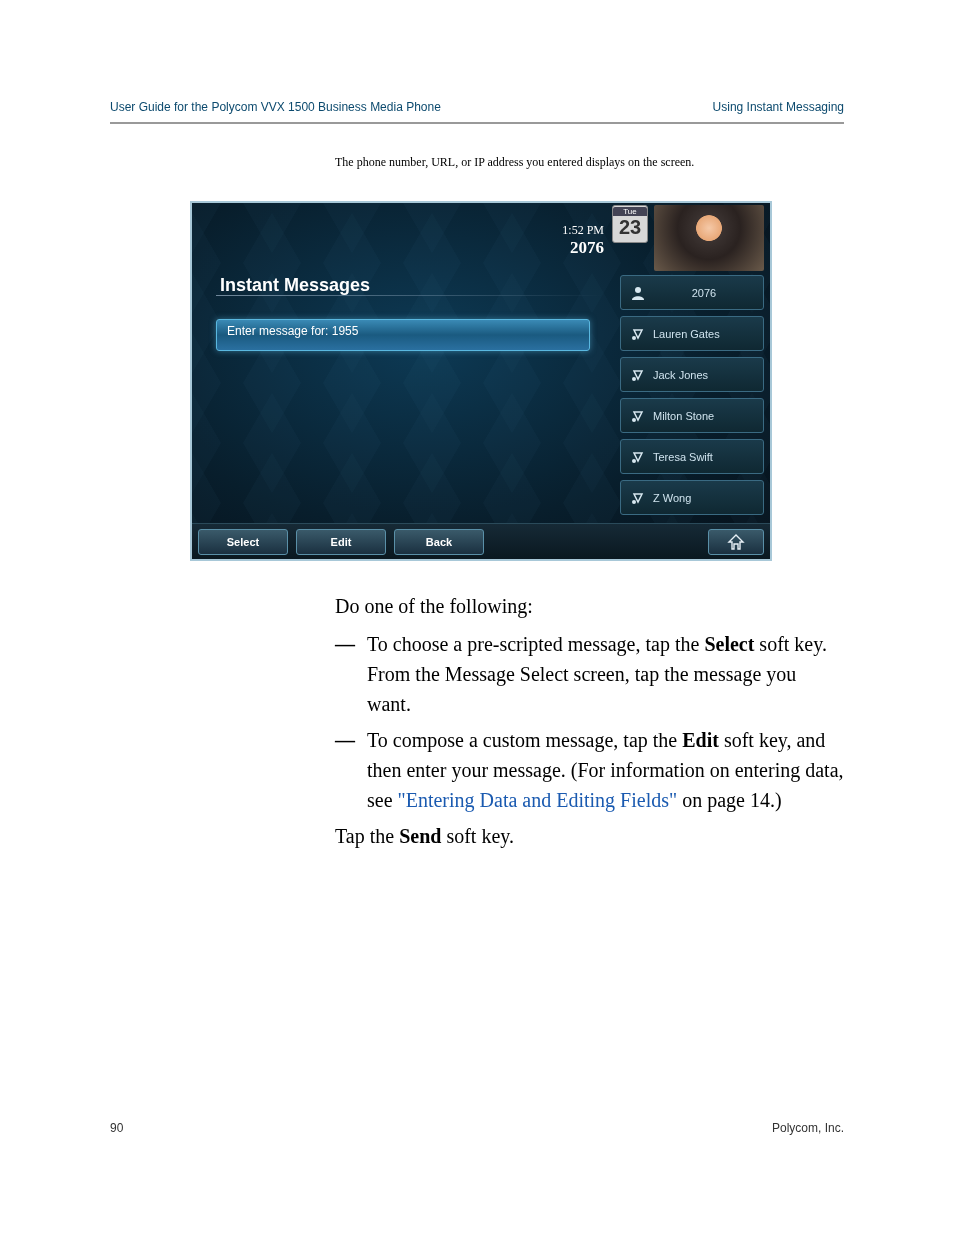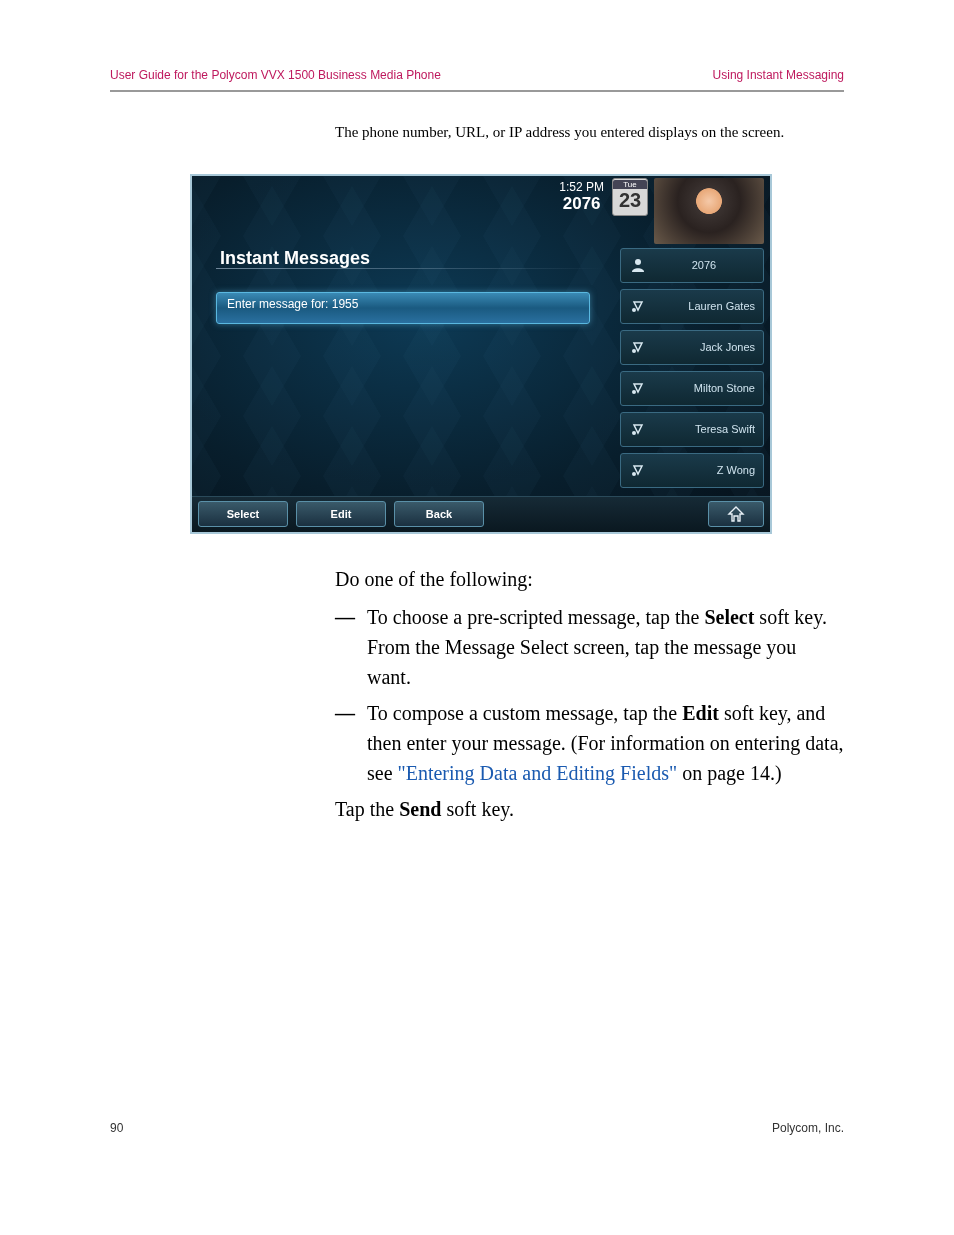--- a/index.html
+++ b/index.html
@@ -7,37 +7,37 @@
       width: 954px;
       height: 1235px;
       background: #fff;
       font-family: Georgia, 'Times New Roman', serif;
       color: #000;
       position: relative;
     }
     .page-header {
       display: flex;
       justify-content: space-between;
-      padding: 68px 110px 8px 110px;
+      padding: 100px 110px 8px 110px;
       font-family: Arial, Helvetica, sans-serif;
       font-size: 12px;
-      color: #be185d;
+      color: #0c4a6e;
       border-bottom: 2px solid #999;
       margin: 0 110px;
       padding-left: 0;
       padding-right: 0;
     }
     .content {
       padding: 0 110px;
       margin-top: 30px;
     }
     .intro-text {
       margin-left: 225px;
       margin-bottom: 30px;
-      font-size: 15px;
+      font-size: 12px;
       line-height: 1.45;
     }
     .screenshot-wrap {
       margin-left: 80px;
       margin-bottom: 30px;
     }
     .phone-screen {
       width: 582px;
       height: 360px;
       background: radial-gradient(ellipse at 40% 40%, #0d3a55 0%, #081e2c 60%, #050f18 100%);
@@ -50,22 +50,22 @@
       inset: 0;
       opacity: 0.15;
       background-image:
         linear-gradient(60deg, rgba(90,160,200,0.25) 25%, transparent 25.5%),
         linear-gradient(-60deg, rgba(90,160,200,0.25) 25%, transparent 25.5%),
         linear-gradient(60deg, transparent 74.5%, rgba(90,160,200,0.25) 75%),
         linear-gradient(-60deg, transparent 74.5%, rgba(90,160,200,0.25) 75%);
       background-size: 80px 60px;
     }
     .status-time {
-      position: absolute; top: 4px; right: 166px;
-      color: #fff; font-family: Liberation Sans, sans-serif; font-size: 12px; text-align: center;
+      position: absolute; top: 20px; right: 166px;
+      color: #fff; font-family: Liberation Serif, serif; font-size: 12px; text-align: right;
     }
     .status-ext { font-size: 17px; font-weight: bold; }
     .date-badge {
       position: absolute; top: 2px; right: 122px;
       width: 36px; height: 38px;
       background: #d8d8d8; border-radius: 3px;
       display: flex; flex-direction: column; align-items: center;
       padding-top: 1px;
       font-family: Arial, sans-serif;
       border: 1px solid #888;
@@ -97,21 +97,21 @@
       box-shadow: 0 0 6px rgba(90,184,224,0.5);
     }
     .right-col { position: absolute; top: 72px; right: 6px; width: 144px; display: flex; flex-direction: column; gap: 6px; }
     .line-key {
       height: 35px; background: linear-gradient(#1a3a4a, #0f2832);
       border: 1px solid #3a6a82; border-radius: 3px;
       display: flex; align-items: center; gap: 6px; padding: 0 8px;
       color: #cfe3ee; font-family: Arial, sans-serif; font-size: 11px;
     }
     .line-key .lk-icon { width: 18px; height: 18px; display: flex; align-items: center; justify-content: center; }
-    .line-key .lk-label { flex: 1; text-align: right; }
+    .line-key .lk-label { flex: 1; text-align: left; }
     .line-key.ext .lk-label { text-align: center; }
     .softkey-row {
       position: absolute; bottom: 0; left: 0; right: 0; height: 36px;
       display: flex; align-items: center; gap: 8px; padding: 4px 6px;
       background: linear-gradient(#162a36, #0a1820);
       border-top: 1px solid #2a4a5a;
     }
     .softkey {
       width: 90px; height: 26px;
       background: linear-gradient(#3a5a6a, #1a3040);

